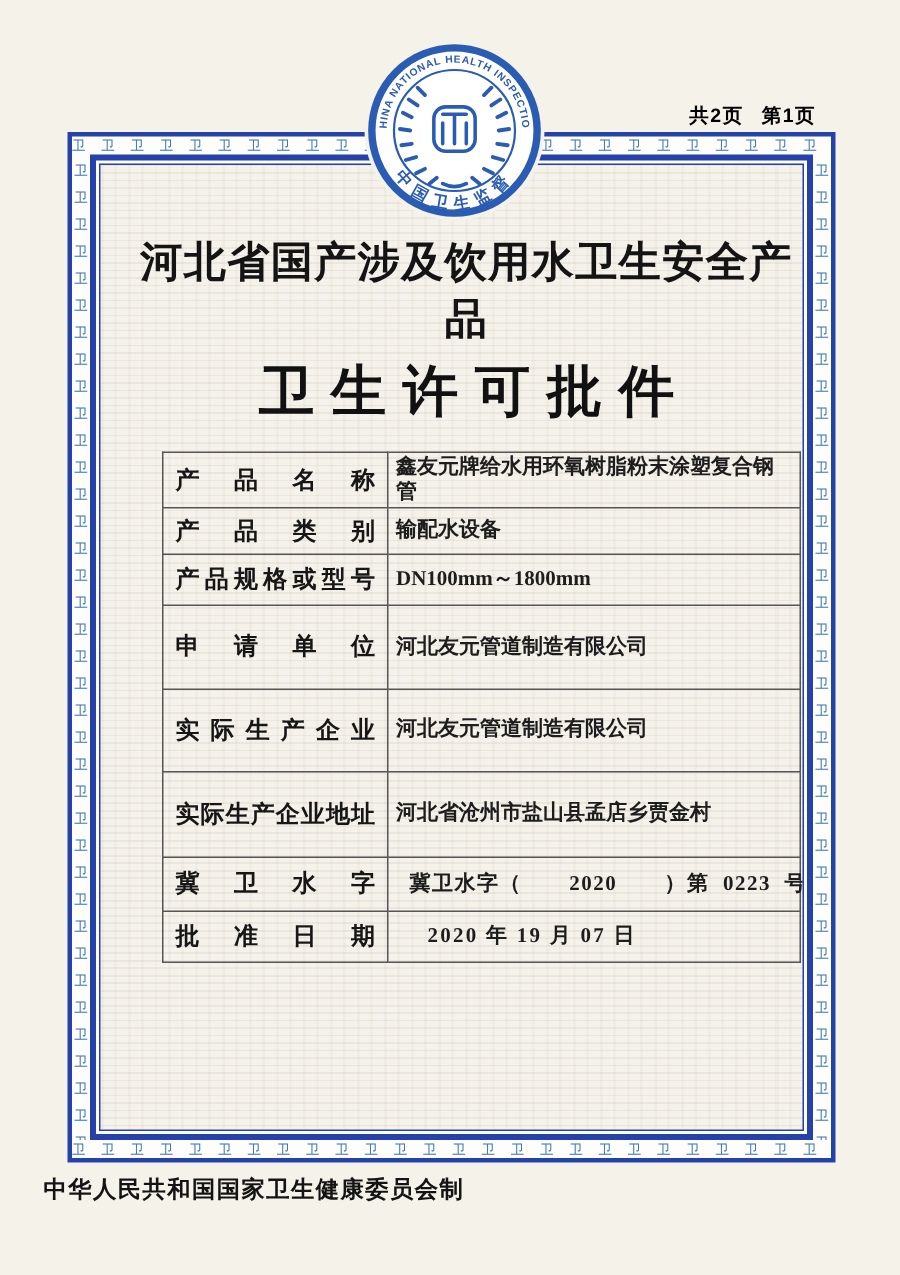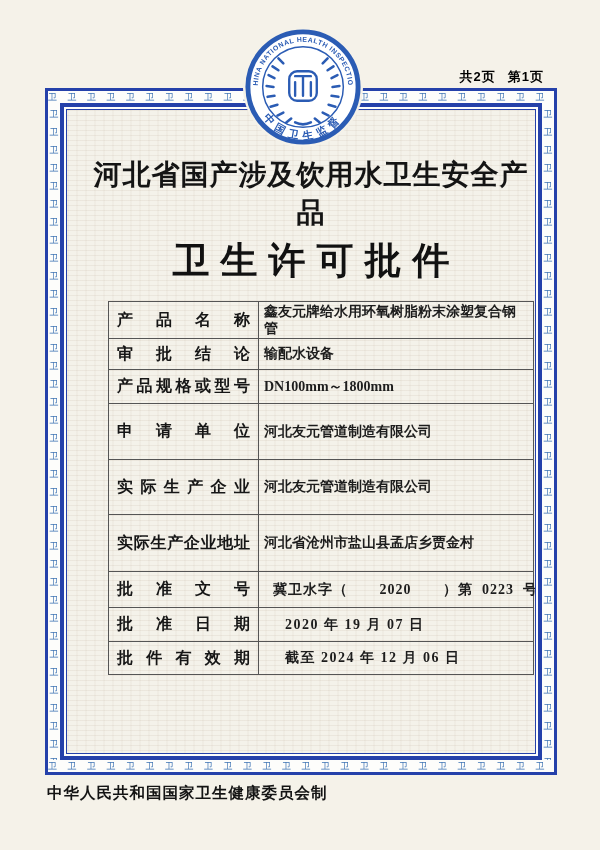--- a/index.html
+++ b/index.html
@@ -73,21 +73,21 @@
     font-weight:bold;font-size:14px;color:#1d1d1d;
     padding:0 4px 0 5px;line-height:1.25;
   }
   td.val-conclusion{
     white-space:pre-line;text-align:center;font-size:13.5px;line-height:1.55;padding:0 6px;
   }
   td.val-wenhao{white-space:pre;padding-left:14px;letter-spacing:1px;}
   td.val-date{white-space:pre;padding-left:26px;letter-spacing:1.5px;}
   
   .footer{
-    position:absolute;left:47px;top:783px;
+    position:absolute;left:29px;top:783px;
     font-size:15.5px;font-weight:bold;color:#141414;letter-spacing:1px;
   }
 </style>
 </head>
 <body>
 
 <div>
 
   <div class="page-info"><span>共2页</span><span>第1页</span>
   </div>
@@ -104,50 +104,46 @@
         <div class="title">河北省国产涉及饮用水卫生安全产品</div>
         <div class="subtitle">卫生许可批件</div>
 
         <table class="cert">
           <tbody>
               <tr style="height: 37px; margin-top: 36px;">
                 <td class="lbl">产品名称</td>
                 <td class="val">鑫友元牌给水用环氧树脂粉末涂塑复合钢管</td>
               </tr>
               <tr style="height: 31px;">
-                <td class="lbl">审批结论</td>
+                <td class="lbl">产品类别</td>
                 <td class="val">输配水设备</td>
               </tr>
               <tr style="height: 34px;">
                 <td class="lbl">产品规格或型号</td>
                 <td class="val">DN100mm～1800mm</td>
               </tr>
               <tr style="height: 56px;">
                 <td class="lbl">申请单位</td>
                 <td class="val">河北友元管道制造有限公司</td>
               </tr>
               <tr style="height: 55px; border-radius: 15px;">
                 <td class="lbl">实际生产企业</td>
                 <td class="val">河北友元管道制造有限公司</td>
               </tr>
               <tr style="height: 57px;">
                 <td class="lbl">实际生产企业地址</td>
                 <td class="val">河北省沧州市盐山县孟店乡贾金村</td>
               </tr>
               <tr style="height: 36px;">
-                <td class="lbl">批准文号</td>
+                <td class="lbl">冀卫水字</td>
                 <td class="val val-wenhao">冀卫水字（       2020       ）第  0223  号</td>
               </tr>
               <tr style="height: 34px;">
                 <td class="lbl">批准日期</td>
                 <td class="val val-date">2020 年 19 月 07 日</td>
-              </tr>
-              <tr style="height: 33px;">
-                <td class="lbl">批件有效期</td>
-                <td class="val val-date">截至 2024 年 12 月 06 日</td>
               </tr>
             </tbody>
         </table>
 
       </div>
     </div>
   </div>
 
   <div class="emblem">
     <svg viewBox="-62 -62 124 124" width="122" height="122">

